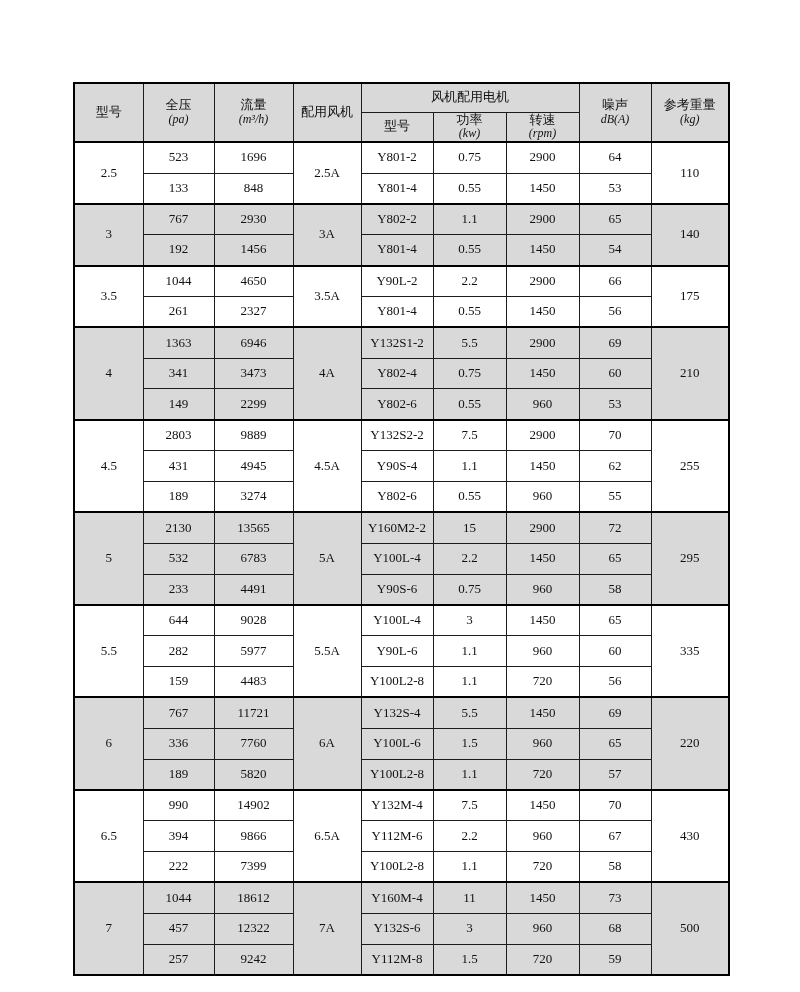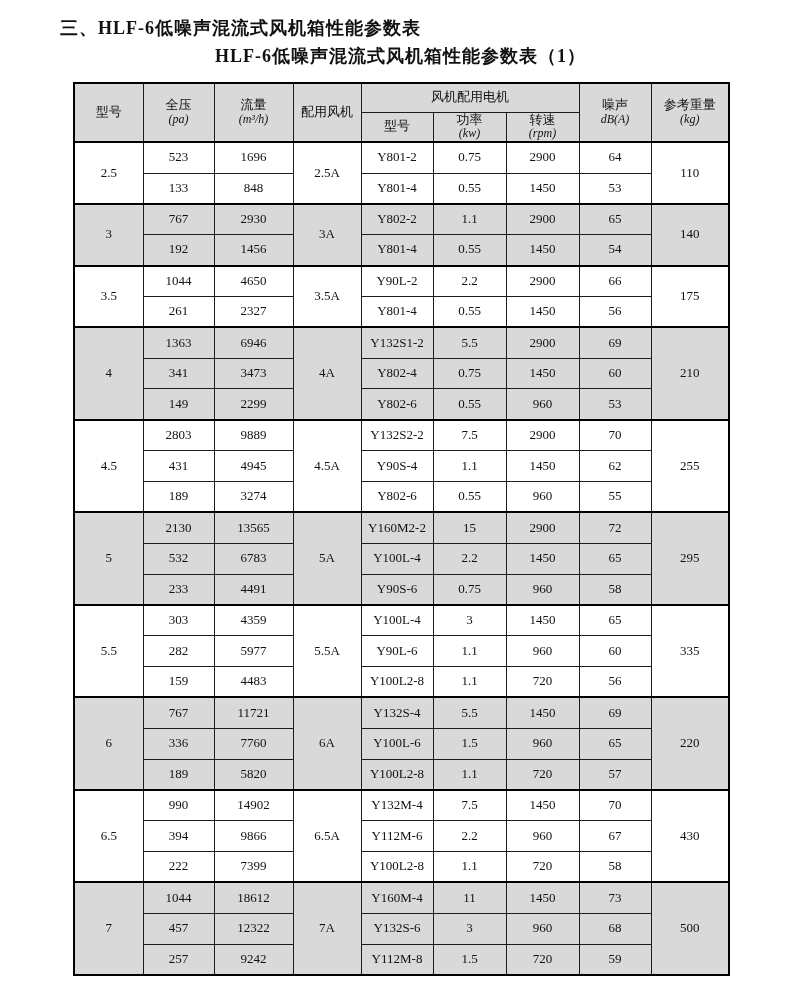--- a/index.html
+++ b/index.html
@@ -40,22 +40,20 @@
   .unit { font-size: 12px; font-style: italic; }
   .shaded { background: var(--shaded); }
   .thick-left { border-left: 2px solid var(--border); }
   .group-top td, td.group-top { border-top: 2px solid var(--border); }
 </style>
 </head>
 <body>
 
 <div class="page">
 
-  <div class="title">三、HLF-6低噪声混流式风机箱性能参数表</div>
-  <div class="subtitle">HLF-6低噪声混流式风机箱性能参数表（1）</div>
 
   <table class="spec">
     <colgroup>
       <col style="width:69px">
         <col style="width:71px">
         <col style="width:79px">
       <col style="width:68px">
         <col style="width:72px">
         <col style="width:73px">
       <col style="width:73px">
@@ -238,22 +236,22 @@
         <tr>
           <td class="shaded">233</td>
           <td class="shaded">4491</td>
           <td class="shaded">Y90S-6</td>
           <td class="shaded">0.75</td>
           <td class="shaded">960</td>
           <td class="thick-left shaded">58</td>
         </tr>
         <tr>
           <td class="group-top" rowspan="3">5.5</td>
-          <td class="group-top">303</td>
-          <td class="group-top">4359</td>
+          <td class="group-top">644</td>
+          <td class="group-top">9028</td>
           <td class="thick-left group-top" rowspan="3">5.5A</td>
           <td class="group-top">Y100L-4</td>
           <td class="group-top">3</td>
           <td class="group-top">1450</td>
           <td class="thick-left group-top">65</td>
           <td class="group-top" rowspan="3">335</td>
         </tr>
         <tr>
           <td>282</td>
           <td>5977</td>

